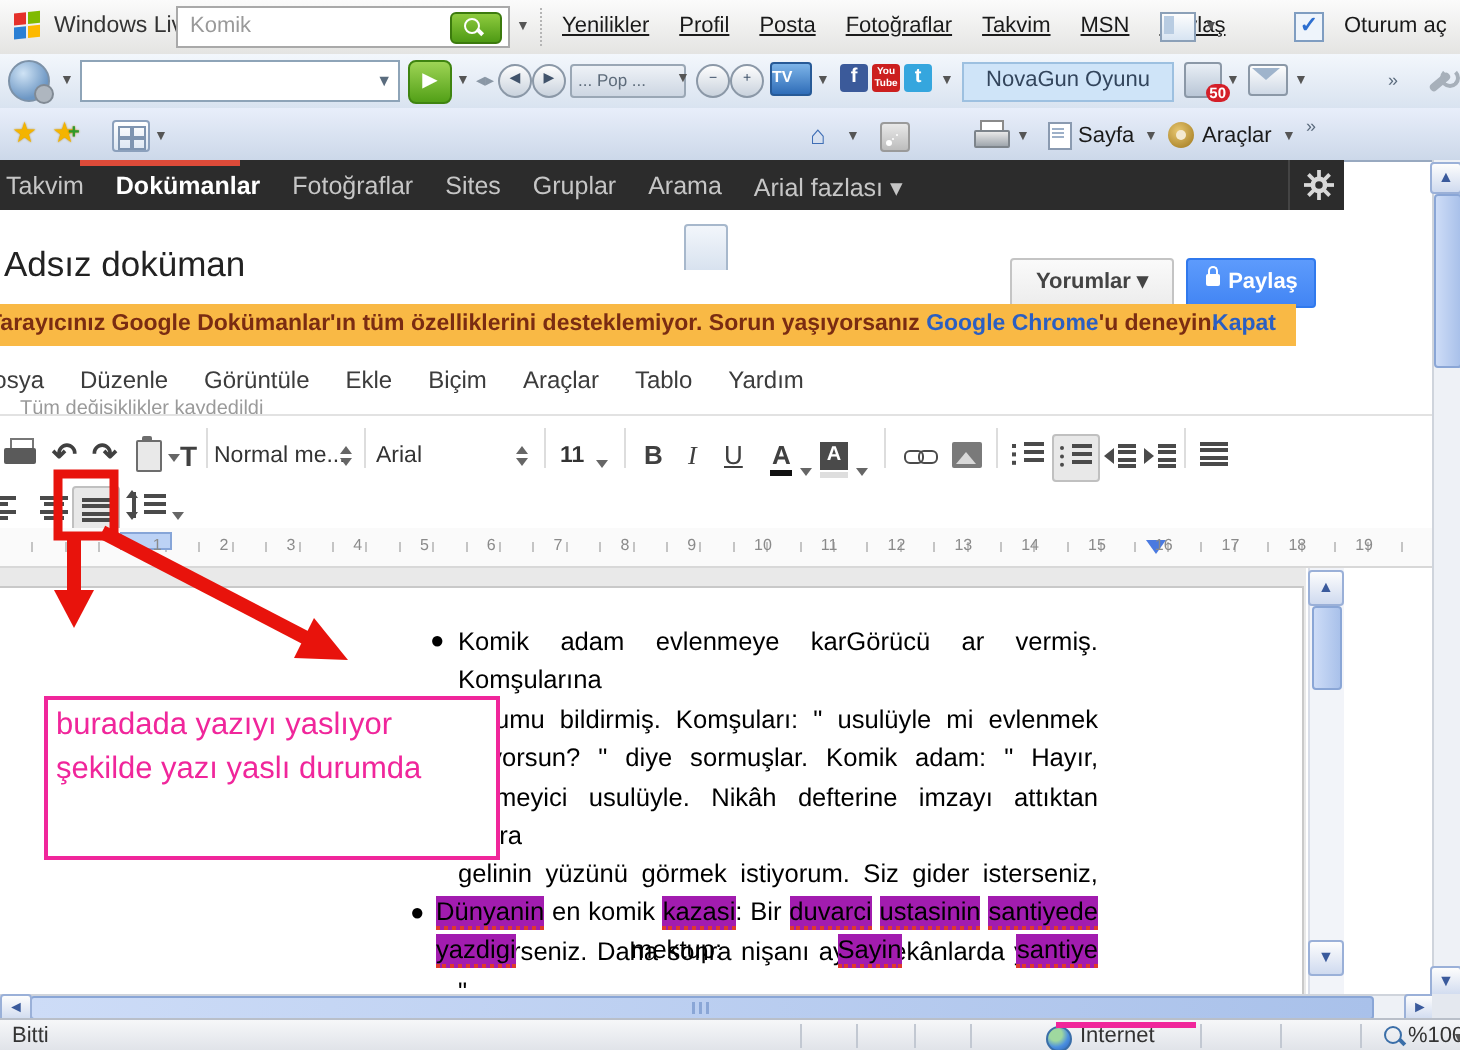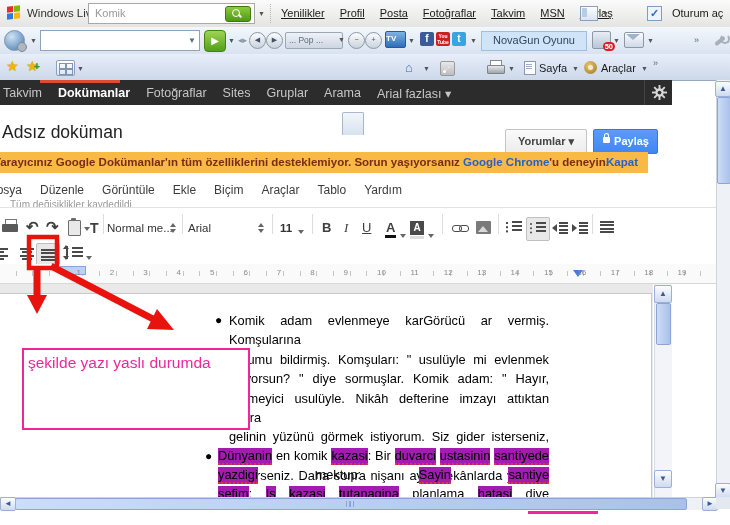--- a/index.html
+++ b/index.html
@@ -522,21 +522,20 @@
       <div class="dline">Komik adam evlenmeye karGörücü ar vermiş. Komşularına</div>
           <div class="dline">durumu bildirmiş. Komşuları: " usulüyle mi evlenmek</div>
           <div class="dline">istiyorsun? " diye sormuşlar. Komik adam: " Hayır,</div>
           <div class="dline">görmeyici usulüyle. Nikâh defterine imzayı attıktan sonra</div>
           <div class="dline">gelinin yüzünü görmek istiyorum. Siz gider isterseniz, söz</div>
           <div class="dline">keserseniz. Daha sonra nişanı ayrı mekânlarda yaparız "</div>
         </div>
       <div id="p2" class="para">
         <span class="bullet">●</span>
       <div class="dline"><span class="m">Dünyanin</span><span> en komik </span><span class="m">kazasi</span><span>: Bir </span><span class="m">duvarci</span><span> </span><span class="m">ustasinin</span><span> </span><span class="m">santiyede</span><span> </span><span class="m">yazdigi</span><span> mektup: </span><span class="m">Sayin</span><span> </span><span class="m">santiye</span></div>
-          <div class="dline"><span class="m">sefim</span><span>: </span><span class="m">Is</span><span> </span><span class="m">kazasi</span><span> </span><span class="m">tutanagina</span><span> planlama </span><span class="m">hatasi</span><span> diye </span></div>
         </div>
     </div>
   </div>
 
   <div id="dsb-track" class="abs sb-track"></div>
   <div id="dsb-thumb" class="abs sb-thumb"></div>
   <div id="dsb-up" class="abs sb-btn">▲</div>
   <div id="dsb-down" class="abs sb-btn">▼</div>
 
   <div id="vsb-track" class="abs"></div>
@@ -544,26 +543,42 @@
   <div id="vsb-up" class="abs sb-btn">▲</div>
   <div id="vsb-down" class="abs sb-btn">▼</div>
   <div id="hsb" class="abs"></div>
   <div id="hsb-thumb" class="abs sb-thumb">
       <span id="hsb-grip"></span>
     </div>
   <div id="hsb-left" class="abs sb-btn">◄</div>
   <div id="hsb-right" class="abs sb-btn">►</div>
   <div id="sb-corner" class="abs"></div>
 
+  <div id="statusbar" class="abs">
+    <span id="st-done">Bitti</span>
+    <span class="st-sep" style="left:400px;"></span>
+    <span class="st-sep" style="left:428px;"></span>
+    <span class="st-sep" style="left:457px;"></span>
+    <span class="st-sep" style="left:485px;"></span>
+    <span id="st-globe"></span>
+    <span id="st-zone">Internet</span>
+    <span class="st-sep" style="left:600px;"></span>
+    <span class="st-sep" style="left:640px;"></span>
+    <span class="st-sep" style="left:680px;"></span>
+    <span id="st-zoomicon"></span>
+    <span id="st-zoom">%100</span>
+    <span id="st-zoom-caret" class="caret">▼</span>
+  </div>
 
   <svg id="anno-svg" class="abs" viewBox="0 0 730 525">
     <rect x="29" y="237" width="28" height="31" fill="none" stroke="#e8130c" stroke-width="4.5"></rect>
     <line x1="37" y1="266" x2="37" y2="297" stroke="#e8130c" stroke-width="7"></line>
     <polygon points="27,295 47,295 37,314" fill="#e8130c"></polygon>
     <line x1="51" y1="266" x2="155" y2="320" stroke="#e8130c" stroke-width="7"></line>
     <polygon points="147,329 157,309 174,330" fill="#e8130c"></polygon>
   </svg>
   <div id="pinkbox" class="abs">
+    <div>buradada yazıyı yaslıyor</div>
     <div>şekilde yazı yaslı durumda</div>
   </div>
   <div id="pinkline" class="abs"></div>
 
 </div>
 
 </body></html>

